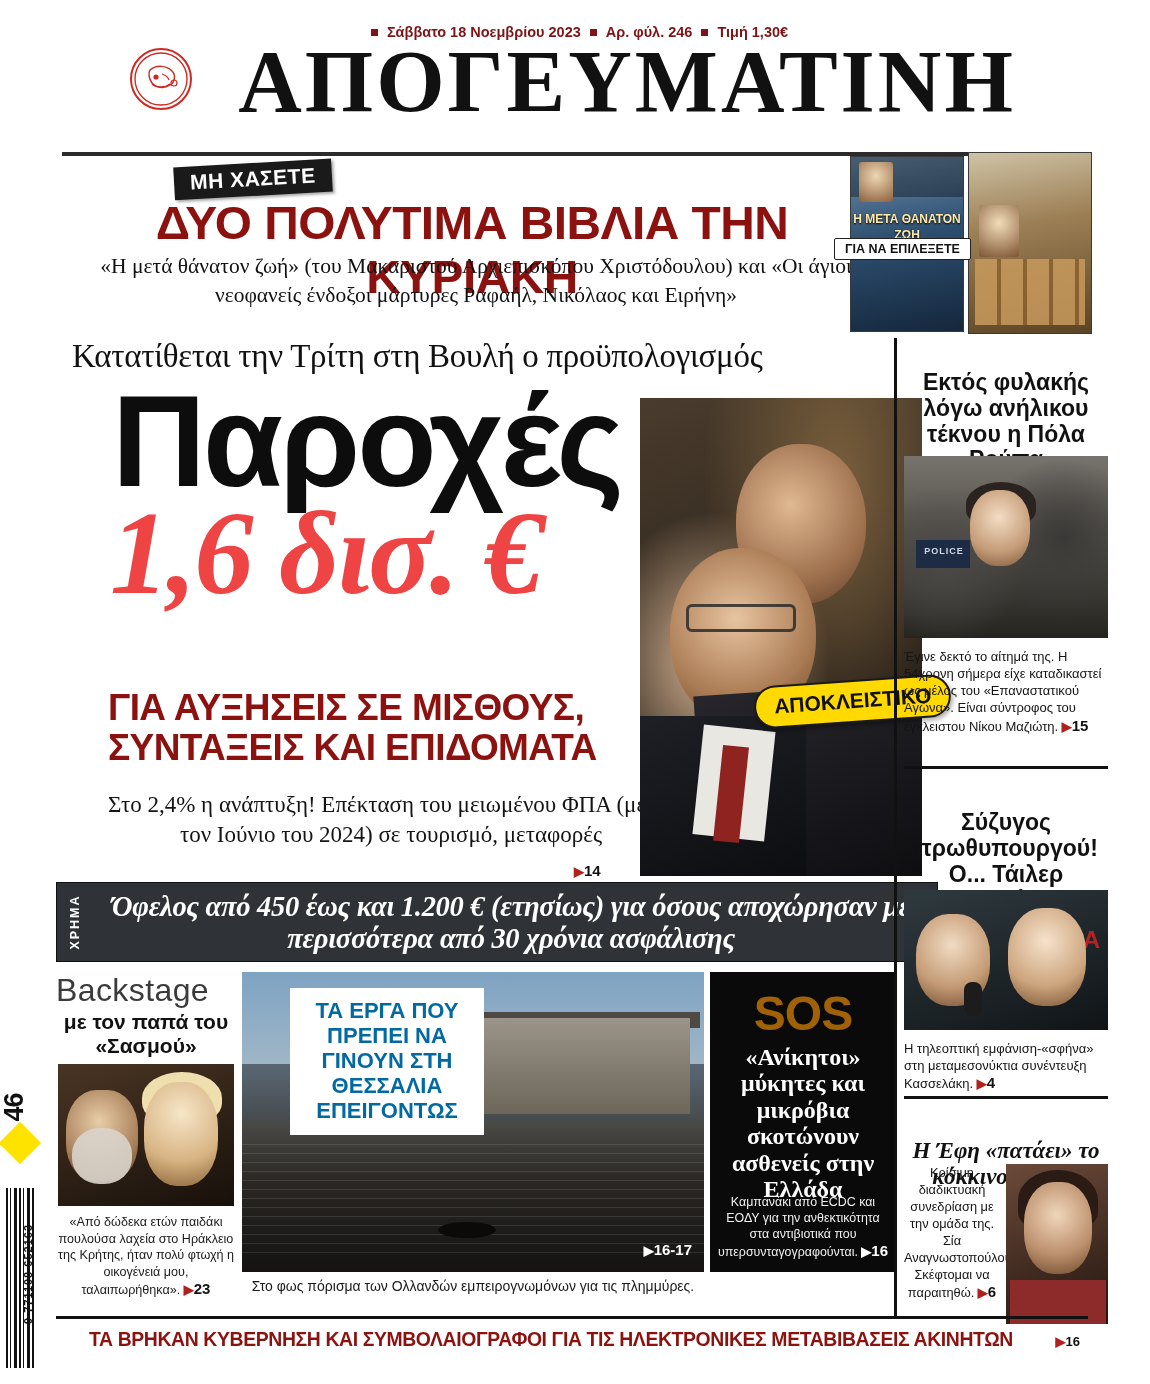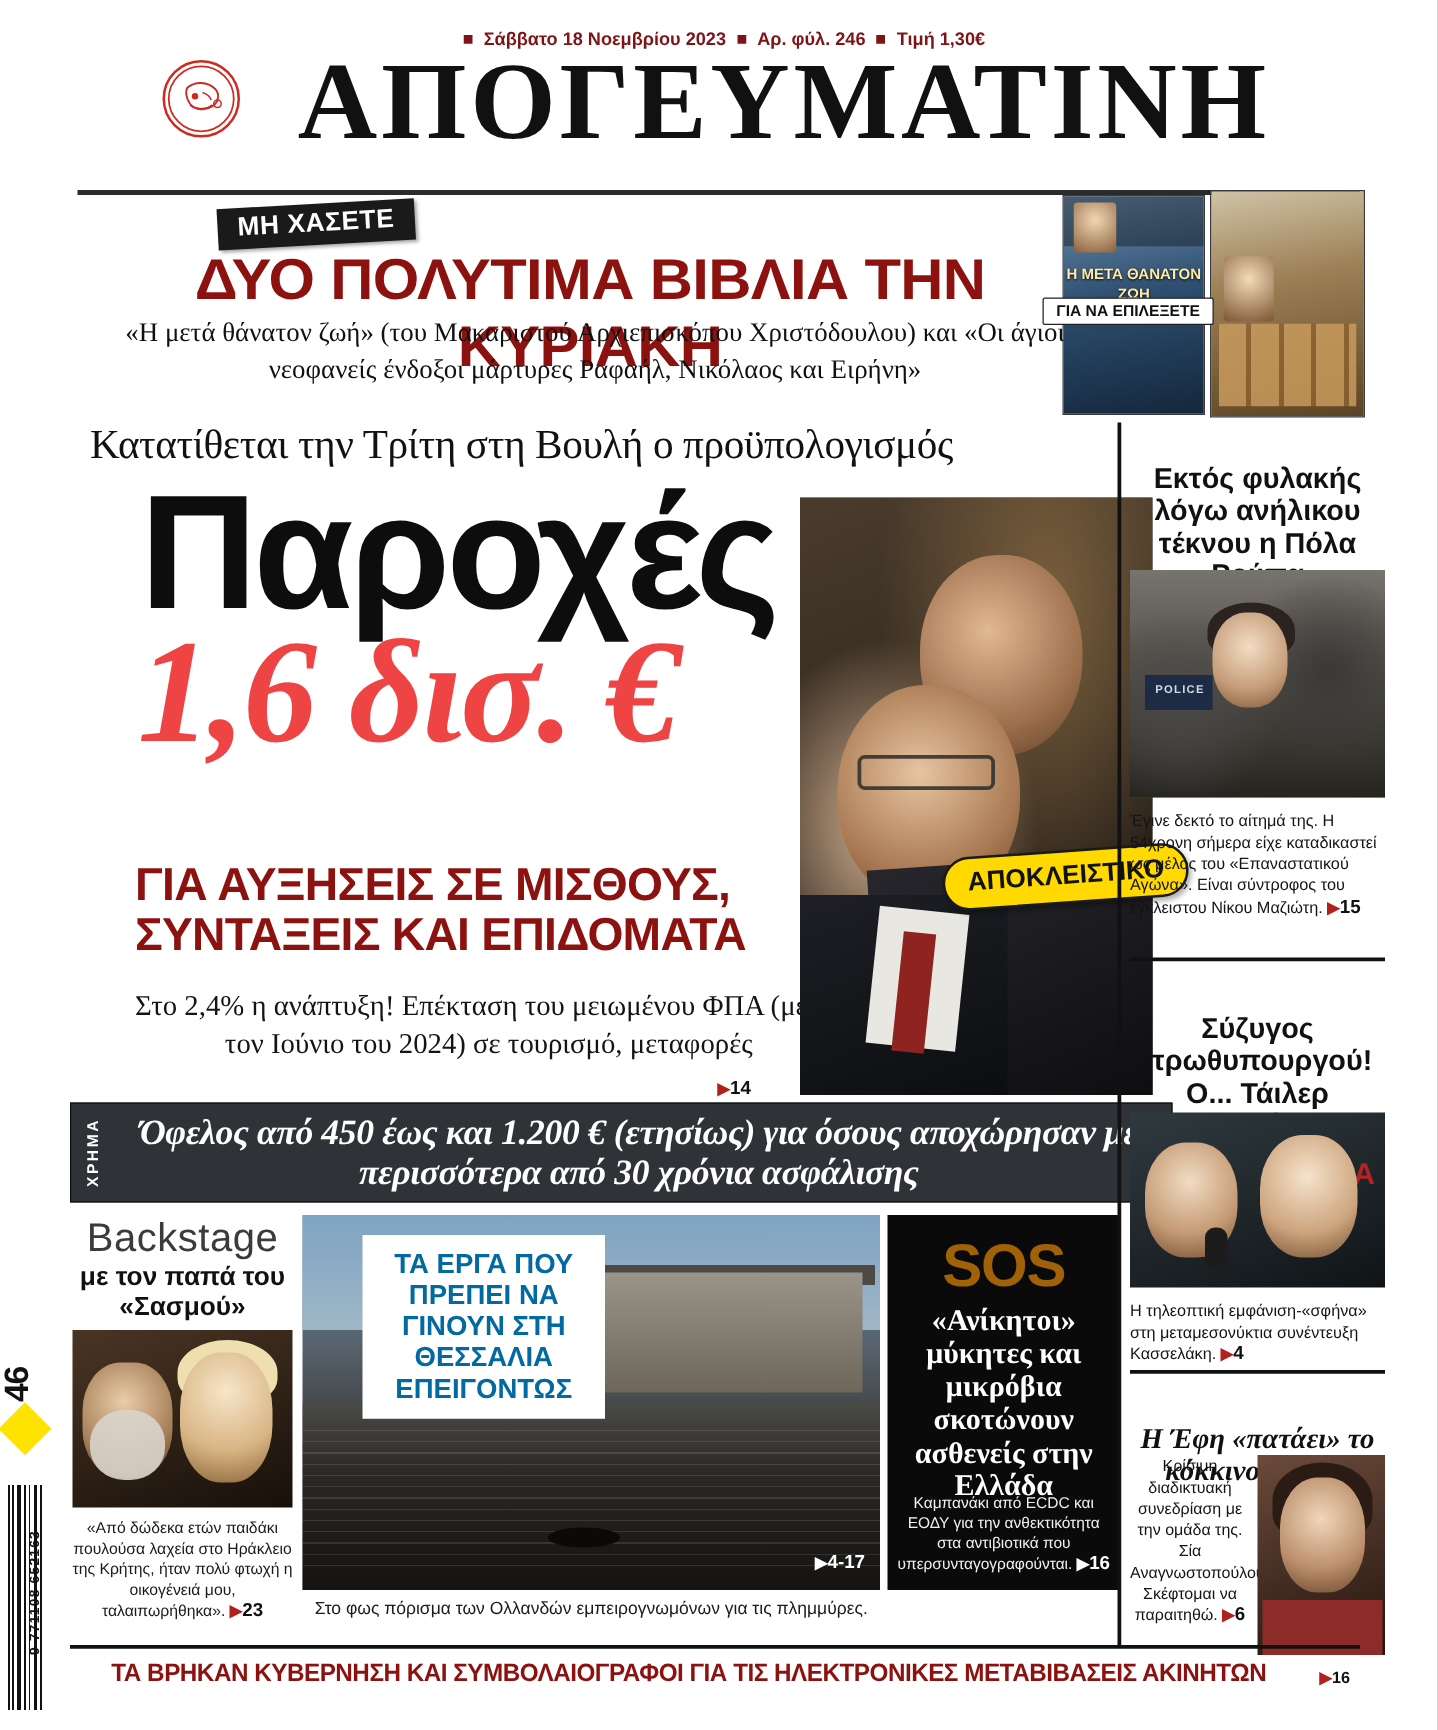--- a/index.html
+++ b/index.html
@@ -147,21 +147,21 @@
   }
   .money-tag span{transform:rotate(-90deg);white-space:nowrap;}
   .money-txt{
     position:absolute;left:36px;top:8px;width:836px;color:#fff;text-align:center;
     font:700 italic 28.5px "Liberation Serif",serif;line-height:1.12;letter-spacing:-.3px;
   }
 
   
   .bg-backstage{position:absolute;left:14px;top:972px;width:180px;height:340px;}
   .backstage-ttl{
-    position:absolute;left:0;top:0;width:180px;text-align:center;
+    position:absolute;left:0;top:0;width:180px;text-align:left;
     font:300 32px "Liberation Sans",sans-serif;color:#3b3b3b;letter-spacing:.4px;
   }
   .backstage-sub{
     position:absolute;left:0;top:38px;width:180px;text-align:center;
     font:700 21px "Liberation Sans",sans-serif;color:#111;line-height:1.14;
   }
   .backstage-photo{position:absolute;left:2px;top:92px;width:176px;height:142px;overflow:hidden;
     background:linear-gradient(160deg,#4a3524,#17100a);}
   .backstage-photo .b1{position:absolute;left:8px;top:26px;width:72px;height:92px;border-radius:42%;
     background:radial-gradient(circle at 46% 34%,#e9cda9,#a57d57 60%,#4e3420);}
@@ -347,21 +347,21 @@
 
     <div class="bg-flood">
       <div class="flood-photo">
         <div class="sky"></div>
         <div class="roof"></div>
         <div class="shed"></div>
         <div class="water"></div>
         <div class="ripple"></div>
         <div class="debris"></div>
         <div class="flood-ov">ΤΑ ΕΡΓΑ ΠΟΥ ΠΡΕΠΕΙ ΝΑ ΓΙΝΟΥΝ ΣΤΗ ΘΕΣΣΑΛΙΑ ΕΠΕΙΓΟΝΤΩΣ</div>
-        <div class="refmark flood-ref"><span class="tri">▶</span><span>4-17</span></div>
+        <div class="refmark flood-ref"><span class="tri">▶</span><span>16-17</span></div>
       </div>
       <div class="flood-cap">Στο φως πόρισμα των Ολλανδών εμπειρογνωμόνων για τις πλημμύρες.</div>
     </div>
 
     <div class="bg-sos">
       <div class="sos-ttl">SOS</div>
       <div class="sos-sub">«Ανίκητοι» μύκητες και μικρόβια σκοτώνουν ασθενείς στην Ελλάδα</div>
       <div class="sos-body"><span>Καμπανάκι από ECDC και ΕΟΔΥ για την ανθεκτικότητα στα αντιβιοτικά που υπερσυνταγογραφούνται.</span> <span class="refmark" style="color:#fff"><span class="tri" style="color:#fff">▶</span><span>16</span></span></div>
     </div>
 

